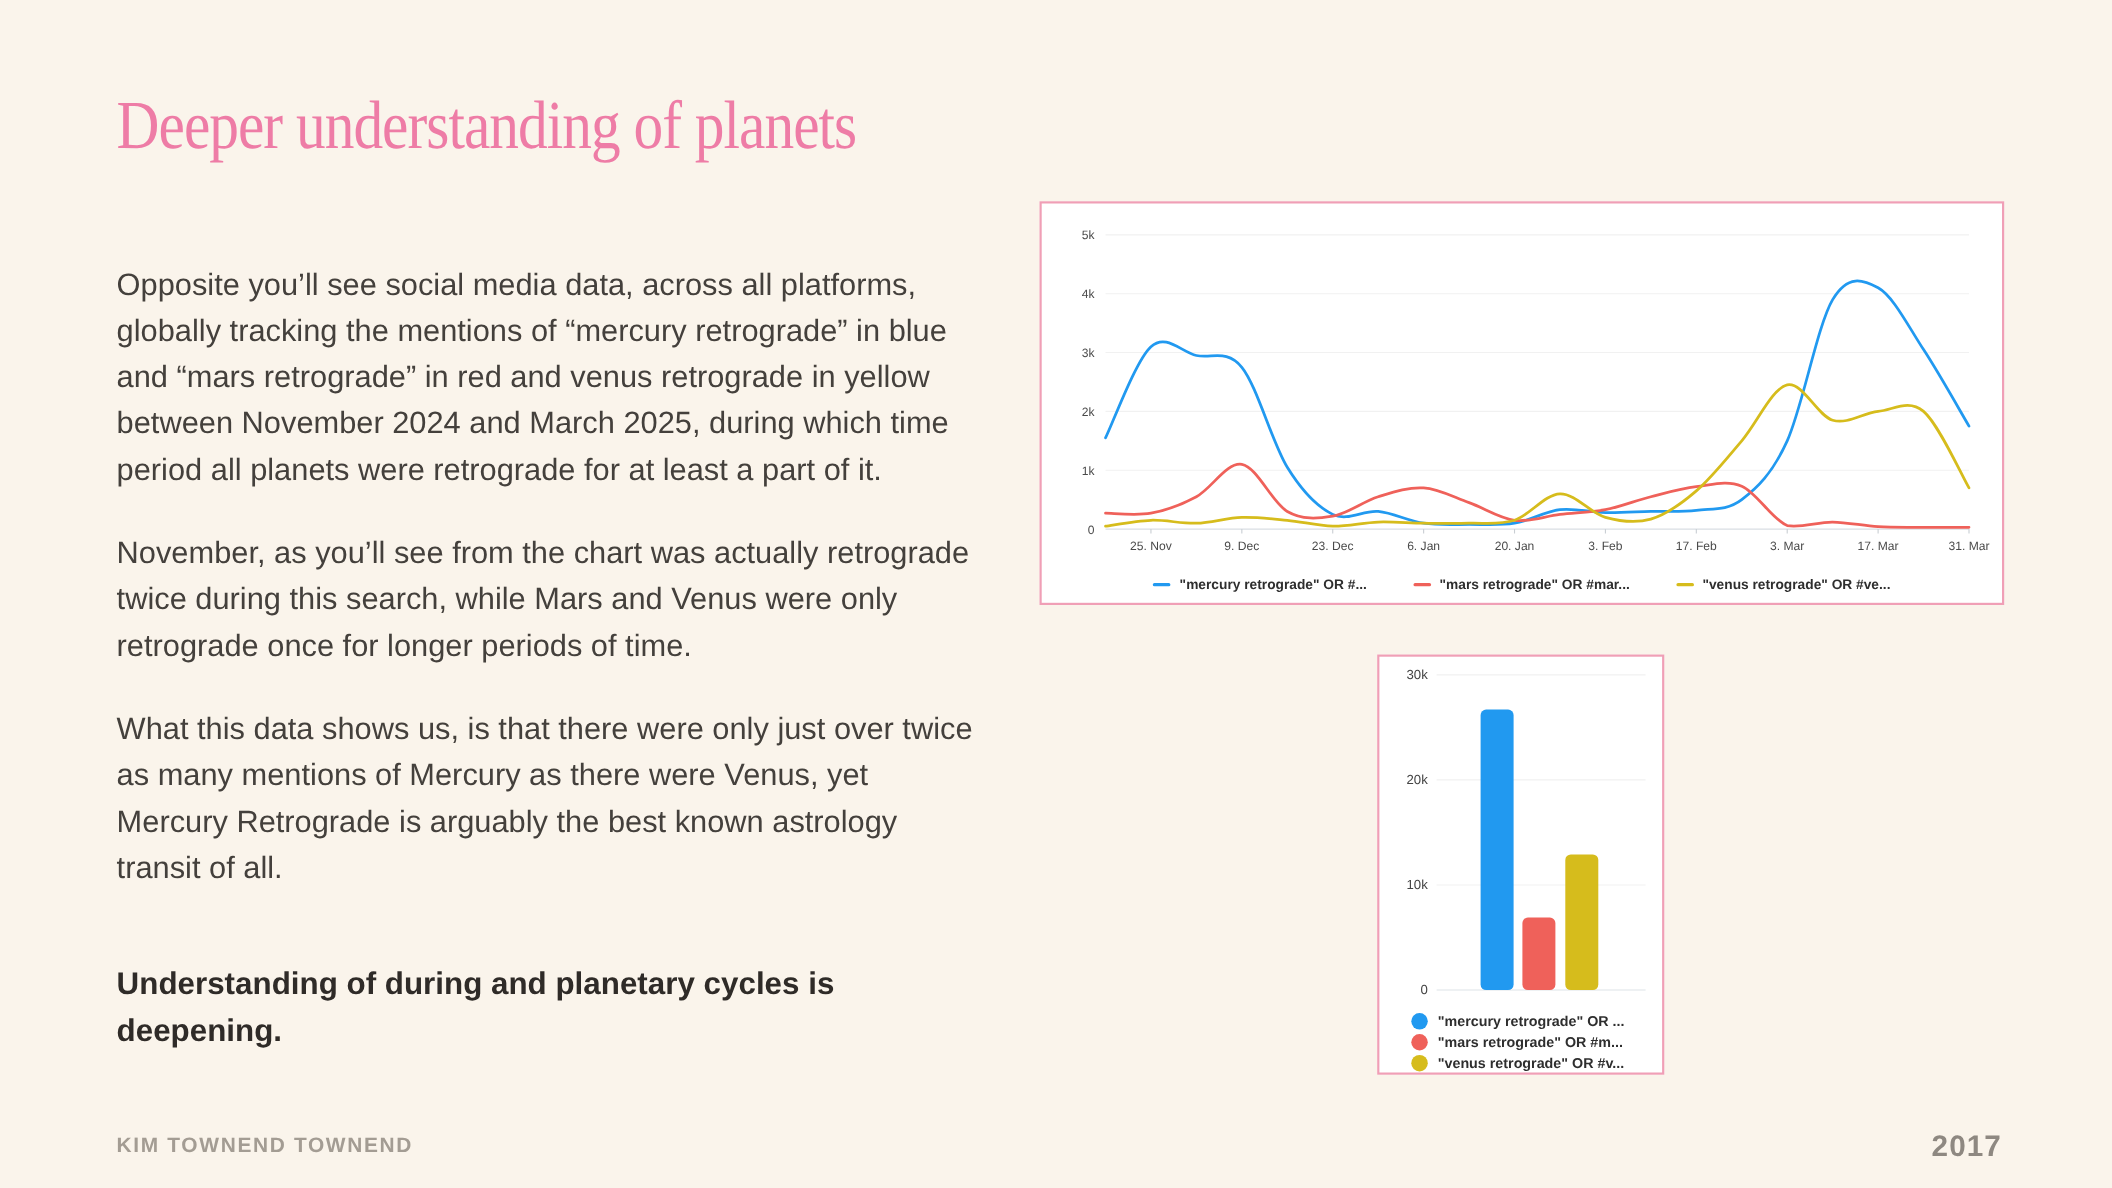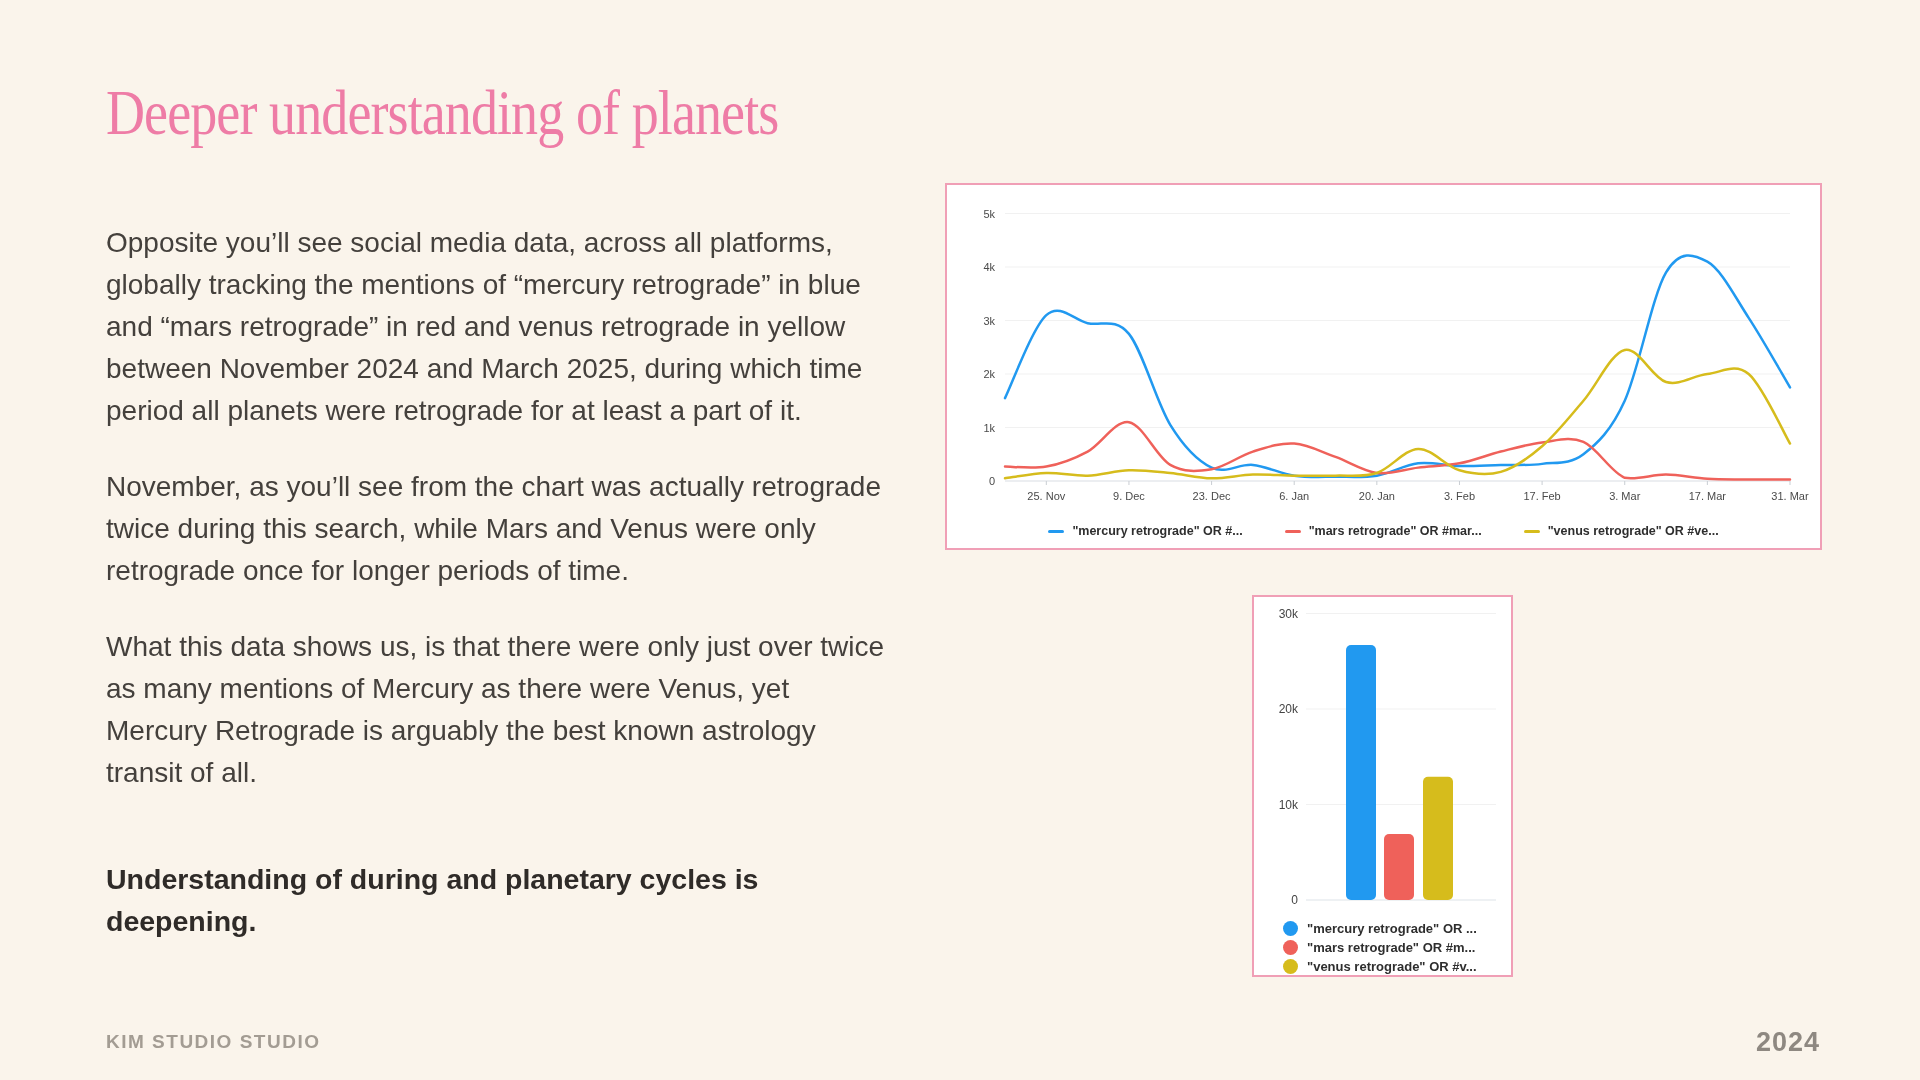--- a/index.html
+++ b/index.html
@@ -15,21 +15,21 @@
     font-family:"Liberation Serif",serif;font-weight:400;
     font-size:60px;color:#EE7CA6;letter-spacing:-1px;
     transform:scale(0.9,1.04);transform-origin:left top;
     white-space:nowrap;
   }
 
   .text-col{
     position:absolute;left:106px;top:222px;width:790px;
     color:#44403C;font-size:28px;line-height:42px;
   }
-  .text-col p{margin:0 0 34px 0;}
+  .text-col p{margin:16px 0 34px 0;}
   .statement{
     margin-top:64px !important;
     font-weight:700;color:#2F2B28;font-size:28.5px;
   }
 
   .footer-brand{
     position:absolute;left:106px;top:1031px;
     font-size:19px;font-weight:700;letter-spacing:1.5px;color:#A39C93;
   }
   .footer-year{
@@ -71,22 +71,22 @@
 
   <h1 class="page-title">Deeper understanding of planets</h1>
 
   <div class="text-col">
     <p>Opposite you’ll see social media data, across all platforms, globally tracking the mentions of “mercury retrograde” in blue and “mars retrograde” in red and venus retrograde in yellow between November 2024 and March 2025, during which time period all planets were retrograde for at least a part of it.</p>
     <p>November, as you’ll see from the chart was actually retrograde twice during this search, while Mars and Venus were only retrograde once for longer periods of time.</p>
     <p>What this data shows us, is that there were only just over twice as many mentions of Mercury as there were Venus, yet Mercury Retrograde is arguably the best known astrology transit of all.</p>
     <p class="statement">Understanding of during and planetary cycles is deepening.</p>
   </div>
 
-  <span class="footer-brand">KIM STUDIO STUDIO</span>
-  <span class="footer-year">2024</span>
+  <span class="footer-brand">KIM TOWNEND TOWNEND</span>
+  <span class="footer-year">2017</span>
 
   <div class="card line-card">
     <svg id="lineChart" width="873" height="363">
         <line x1="58" y1="242.5" x2="843" y2="242.5" stroke="#F1F1F1" stroke-width="1"></line>
         <line x1="58" y1="189" x2="843" y2="189" stroke="#F1F1F1" stroke-width="1"></line>
         <line x1="58" y1="135.5" x2="843" y2="135.5" stroke="#F1F1F1" stroke-width="1"></line>
         <line x1="58" y1="82" x2="843" y2="82" stroke="#F1F1F1" stroke-width="1"></line>
         <line x1="58" y1="28.5" x2="843" y2="28.5" stroke="#F1F1F1" stroke-width="1"></line>
         <line x1="58" y1="296" x2="843" y2="296" stroke="#D9DEE3" stroke-width="1.2"></line>
         <text x="48" y="300" text-anchor="end" class="axis-text">0</text>

